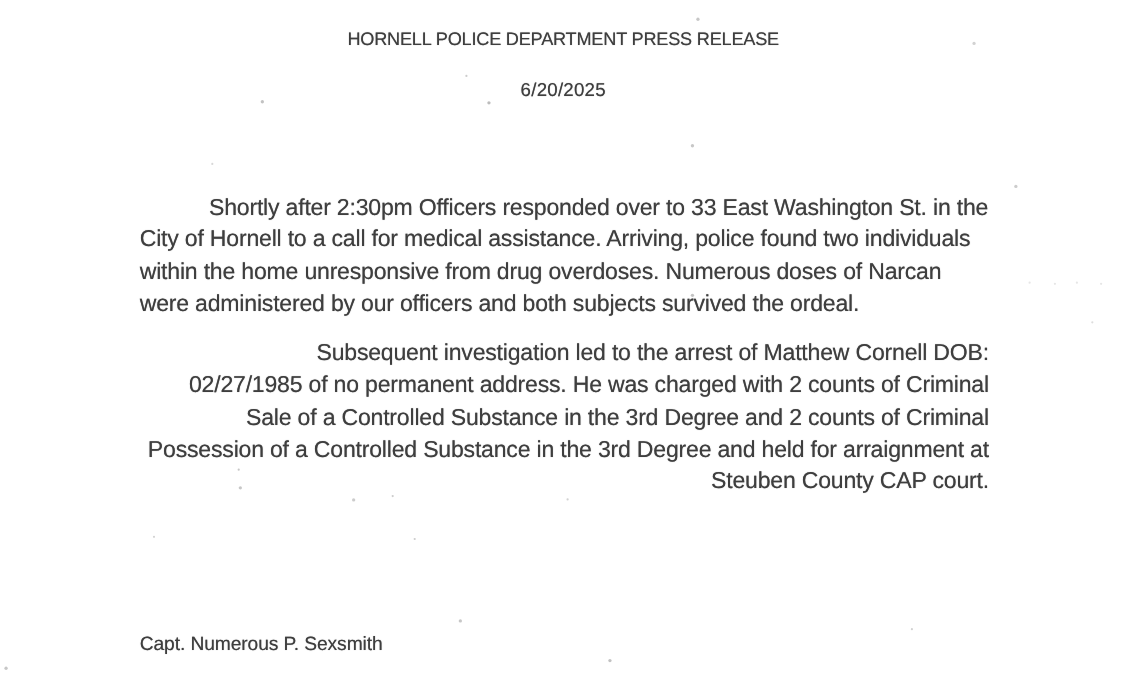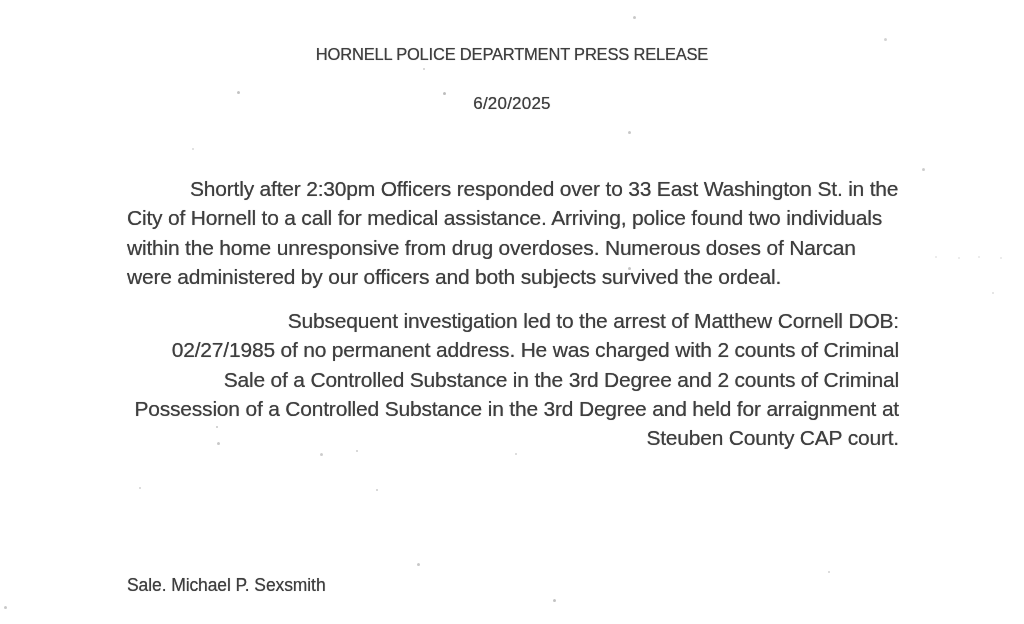--- a/index.html
+++ b/index.html
@@ -14,31 +14,31 @@
     background: #ffffff;
     overflow: hidden;
     font-family: "Liberation Sans", sans-serif;
     color: var(--ink, #3e3e3e);
   }
   .doc-text {
     text-shadow: 0 0 0.7px rgba(70, 70, 70, 0.75);
   }
   .title {
     position: absolute;
-    top: 45px;
+    top: 27px;
     left: 0;
     width: 100%;
     text-align: center;
     font-size: 16.5px;
     letter-spacing: -0.2px;
     white-space: nowrap;
   }
   .date {
     position: absolute;
-    top: 94px;
+    top: 72px;
     left: 0;
     width: 100%;
     text-align: center;
     font-size: 17px;
     letter-spacing: 0.2px;
   }
   .para {
     position: absolute;
     left: 127px;
     width: 772px;
@@ -75,21 +75,21 @@
 <div class="page" style="--ink: #3e3e3e; background: rgb(255, 255, 255); --speck: #8f8f8f;">
 
   <div class="title doc-text">HORNELL POLICE DEPARTMENT PRESS RELEASE</div>
 
   <div class="date doc-text">6/20/2025</div>
 
   <p class="para para-1 doc-text">Shortly after 2:30pm Officers responded over to 33 East Washington St. in the City of Hornell to a call for medical assistance. Arriving, police found two individuals within the home unresponsive from drug overdoses. Numerous doses of Narcan were administered by our officers and both subjects survived the ordeal.</p>
 
   <p class="para para-2 doc-text">Subsequent investigation led to the arrest of Matthew Cornell DOB: 02/27/1985 of no permanent address. He was charged with 2 counts of Criminal Sale of a Controlled Substance in the 3rd Degree and 2 counts of Criminal Possession of a Controlled Substance in the 3rd Degree and held for arraignment at Steuben County CAP court.</p>
 
-  <div class="signature doc-text">Sale. Michael P. Sexsmith</div>
+  <div class="signature doc-text">Capt. Numerous P. Sexsmith</div>
 
   <div id="noise-layer">
       <div class="speck" style="left: 633px; top: 16px; width: 3px; height: 3px; opacity: 0.5;"></div>
       <div class="speck" style="left: 884px; top: 38px; width: 3px; height: 3px; opacity: 0.4;"></div>
       <div class="speck" style="left: 423px; top: 68px; width: 2px; height: 2px; opacity: 0.45;"></div>
       <div class="speck" style="left: 237px; top: 91px; width: 3px; height: 3px; opacity: 0.55;"></div>
       <div class="speck" style="left: 443px; top: 92px; width: 3px; height: 3px; opacity: 0.6;"></div>
       <div class="speck" style="left: 628px; top: 131px; width: 3px; height: 3px; opacity: 0.5;"></div>
       <div class="speck" style="left: 192px; top: 148px; width: 2px; height: 2px; opacity: 0.35;"></div>
       <div class="speck" style="left: 922px; top: 168px; width: 3px; height: 3px; opacity: 0.45;"></div>

